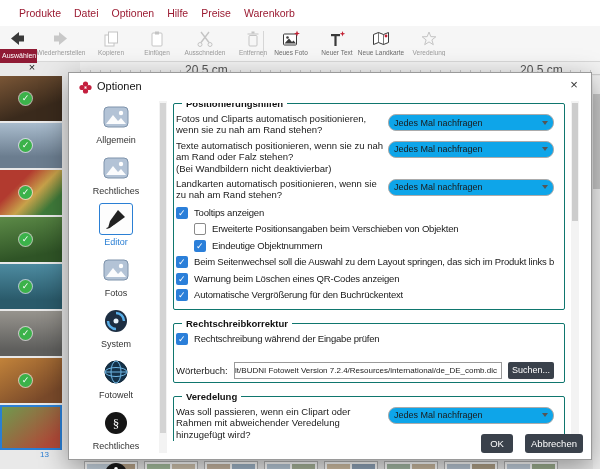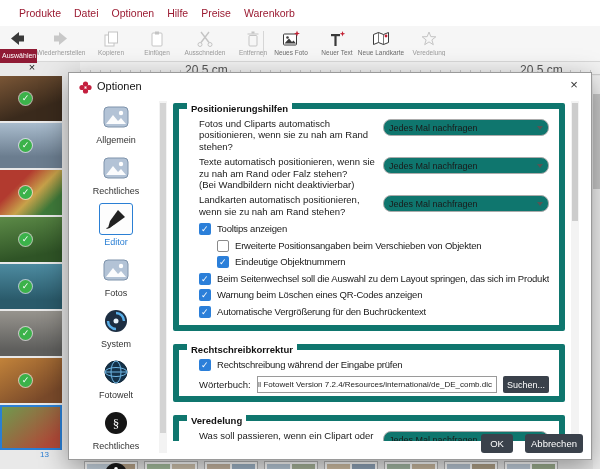--- a/index.html
+++ b/index.html
@@ -57,38 +57,38 @@
   .side-item.selected .side-iconbox { border-color:#2a7fd4; background:#fdfdfd; }
   .side-label { font-size:9px; color:#333; margin-top:2px; white-space:nowrap; }
   .side-item.selected .side-label { color:#2a7fd4; }
   .side-scroll { position:absolute; left:90px; top:28px; width:8px; height:352px; background:#f3f3f3; }
   .side-scroll .vthumb { position:absolute; top:2px; left:1px; width:6px; height:330px; background:#d4d4d4; }
   .content-scroll { position:absolute; left:502px; top:28px; width:8px; height:334px; background:#f3f3f3; }
   .content-scroll .vthumb { position:absolute; top:2px; left:1px; width:6px; height:118px; background:#cdcdcd; }
 
   
   .dlg-content { position:absolute; left:104px; top:30px; width:392px; height:338px; overflow:hidden; font-size:9.5px; color:#1a1a1a; }
-  .fieldset { position:relative; border:6px solid #0f766e; border-radius:2px; padding:9px 10px 3px 20px; margin-bottom:13px; }
+  .fieldset { position:relative; border:1px solid #0f766e; border-radius:2px; padding:9px 10px 3px 2px; margin-bottom:13px; }
   .legend { position:absolute; top:-6px; left:8px; background:#fff; padding:0 4px; font-size:9.5px; font-weight:700; color:#111; }
 
   .row { display:flex; justify-content:space-between; margin-bottom:4px; }
   .row .lbl { width:214px; line-height:1.2; }
-  .dropdown { width:166px; height:17px; border:1px solid #ababab; border-radius:8px; background:#0f766e; display:flex; align-items:center; justify-content:space-between; padding:0 5px; flex:none; align-self:flex-start; margin-top:1px; cursor:default; }
+  .dropdown { width:166px; height:17px; border:1px solid #ababab; border-radius:8px; background:#0ea5e9; display:flex; align-items:center; justify-content:space-between; padding:0 5px; flex:none; align-self:flex-start; margin-top:1px; cursor:default; }
   .dd-value { font-size:9px; white-space:nowrap; overflow:hidden; }
   .dd-arrow { width:0; height:0; border-left:3.5px solid transparent; border-right:3.5px solid transparent; border-top:4px solid #555; flex:none; margin-left:4px; }
 
   .cbrow { display:flex; align-items:flex-start; gap:6px; margin-bottom:4.5px; }
   .cbrow.indent { margin-left:18px; }
   .cb { width:12px; height:12px; border-radius:2px; flex:none; position:relative; }
   .cb.checked { background:#2b7fd9; }
   .cb.checked::after { content:"✓"; position:absolute; left:2px; top:0; color:#fff; font-size:9px; line-height:12px; }
   .cb.unchecked { background:#fff; border:1px solid #8a8a8a; }
   .cblbl { line-height:12px; white-space:nowrap; overflow:hidden; letter-spacing:-0.2px; }
 
-  .dict-row { display:flex; align-items:center; gap:6px; margin-top:5px; }
+  .dict-row { display:flex; align-items:center; gap:6px; margin-top:17px; }
   .dict-label { flex:none; }
   .dict-input { position:relative; flex:1; height:17px; border:1px solid #9a9a9a; background:#fff; overflow:hidden; }
   .dict-input span { position:absolute; right:4px; top:3px; font-size:8px; white-space:nowrap; color:#222; }
   .btn-dark { background:#3a414b; color:#fff; border-radius:2px; display:flex; align-items:center; justify-content:center; cursor:default; }
   .browse-btn { flex:none; width:46px; height:17px; font-size:9px; }
 
   .dlg-buttons { position:absolute; right:8px; bottom:6px; display:flex; gap:12px; }
   .dlg-buttons .btn { height:19px; font-size:9.5px; border-radius:3px; }
   .btn-ok { width:32px; }
   .btn-cancel { width:58px; }

